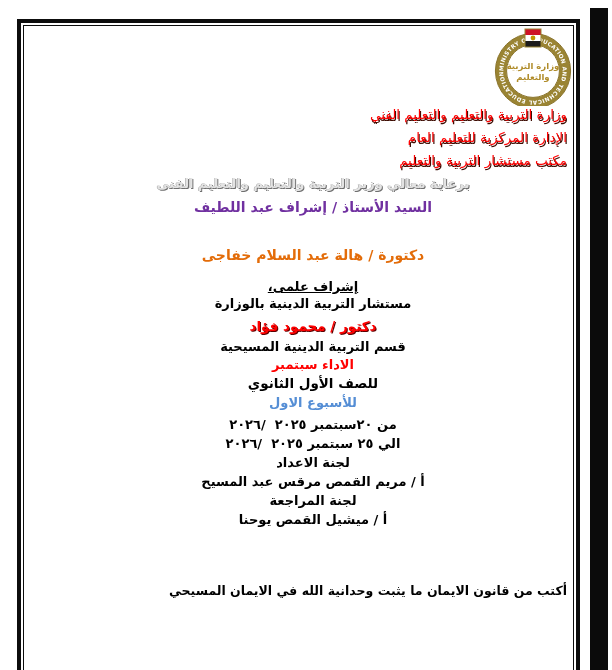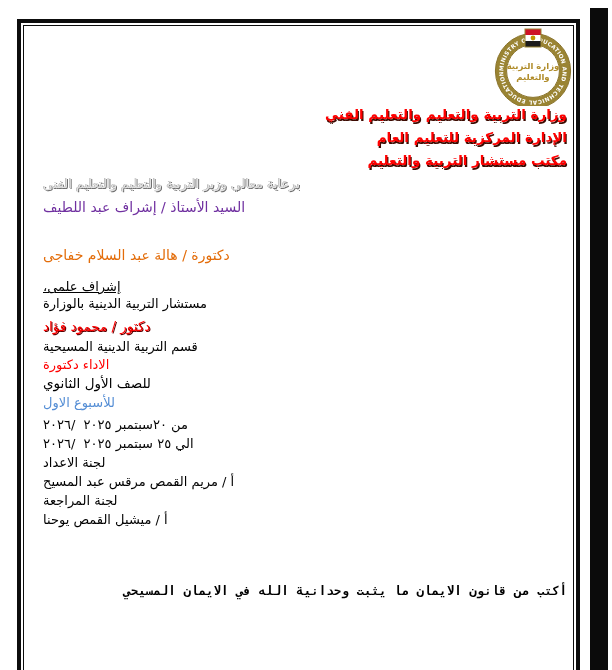--- a/index.html
+++ b/index.html
@@ -26,49 +26,48 @@
   .scan-band {
     position: absolute; left: 590px; top: 8px;
     width: 18px; height: 662px;
     background: #0b0b0b;
   }
 
   .emblem { position: absolute; left: 492px; top: 26px; }
 
   .line {
     position: absolute; left: 43px; width: 540px;
-    text-align: left; direction: rtl; unicode-bidi: embed;
-    font-weight: normal; font-size: 13px; color: #000;
+    text-align: center; direction: rtl; unicode-bidi: embed;
+    font-weight: bold; font-size: 13px; color: #000;
     white-space: nowrap;
   }
   .hdr {
     position: absolute; right: 45px;
     text-align: right; direction: rtl;
-    font-weight: bold; font-size: 13.5px;
+    font-weight: normal; font-size: 13.5px;
     color: #ff0000;
     text-shadow: 1px 1.5px 0 #3c0a00;
     white-space: nowrap;
   }
   .embossed {
     color: #e3e3e3;
     text-shadow: 1px 1px 0 #6f6f6f, -0.5px -0.5px 0 #9b9b9b;
   }
   .purple { color: #7030a0; font-size: 14px; }
   .red    { color: #ff0000; font-size: 14px; }
   .orange { color: #e36c09; font-size: 14px; }
   .red-deco { color: #ff0000; font-size: 13.5px; text-shadow: 1px 1px 0 #5d0000; }
   .red-sm { color: #ff0000; }
   .blue   { color: #558ed5; }
   .underline { text-decoration: underline; }
   .question {
     position: absolute; right: 45px;
     text-align: right; direction: rtl;
     font-weight: bold; font-size: 12.5px; color: #000;
     white-space: nowrap;
-    font-family: Liberation Mono, monospace;
   }
 </style>
 </head>
 <body>
 
 <div class="stage">
 
   <div class="scan-band"></div>
 
   <div class="page-frame">
@@ -104,21 +103,21 @@
 
   <div class="line embossed" style="top:176px">برعاية معالي وزير التربية والتعليم والتعليم الفنى</div>
   <div class="line purple" style="top:199px">السيد الأستاذ / إشراف عبد اللطيف</div>
   <div class="line underline" style="top:279px">إشراف علمى،</div>
 
   <div class="line orange" style="top:247px">دكتورة / هالة عبد السلام خفاجى</div>
   <div class="line" style="top:296px">مستشار التربية الدينية بالوزارة</div>
   <div class="line red-deco" style="top:318px">دكتور / محمود فؤاد</div>
   <div class="line" style="top:339px">قسم التربية الدينية المسيحية</div>
 
-  <div class="line red-sm" style="top:357px">الاداء دكتورة</div>
+  <div class="line red-sm" style="top:357px">الاداء سبتمبر</div>
   <div class="line blue" style="top:395px">للأسبوع الاول</div>
   <div class="line" style="top:375px; font-size:13.5px">للصف الأول الثانوي</div>
 
   <div class="line" style="top:417px">من ٢٠سبتمبر ٢٠٢٥&nbsp; /٢٠٢٦</div>
   <div class="line" style="top:436px">الي ٢٥ سبتمبر ٢٠٢٥&nbsp; /٢٠٢٦</div>
 
   <div class="line" style="top:455px">لجنة الاعداد</div>
   <div class="line" style="top:474px">أ / مريم القمص مرقس عبد المسيح</div>
   <div class="line" style="top:493px">لجنة المراجعة</div>
   <div class="line" style="top:512px">أ / ميشيل القمص يوحنا</div>

